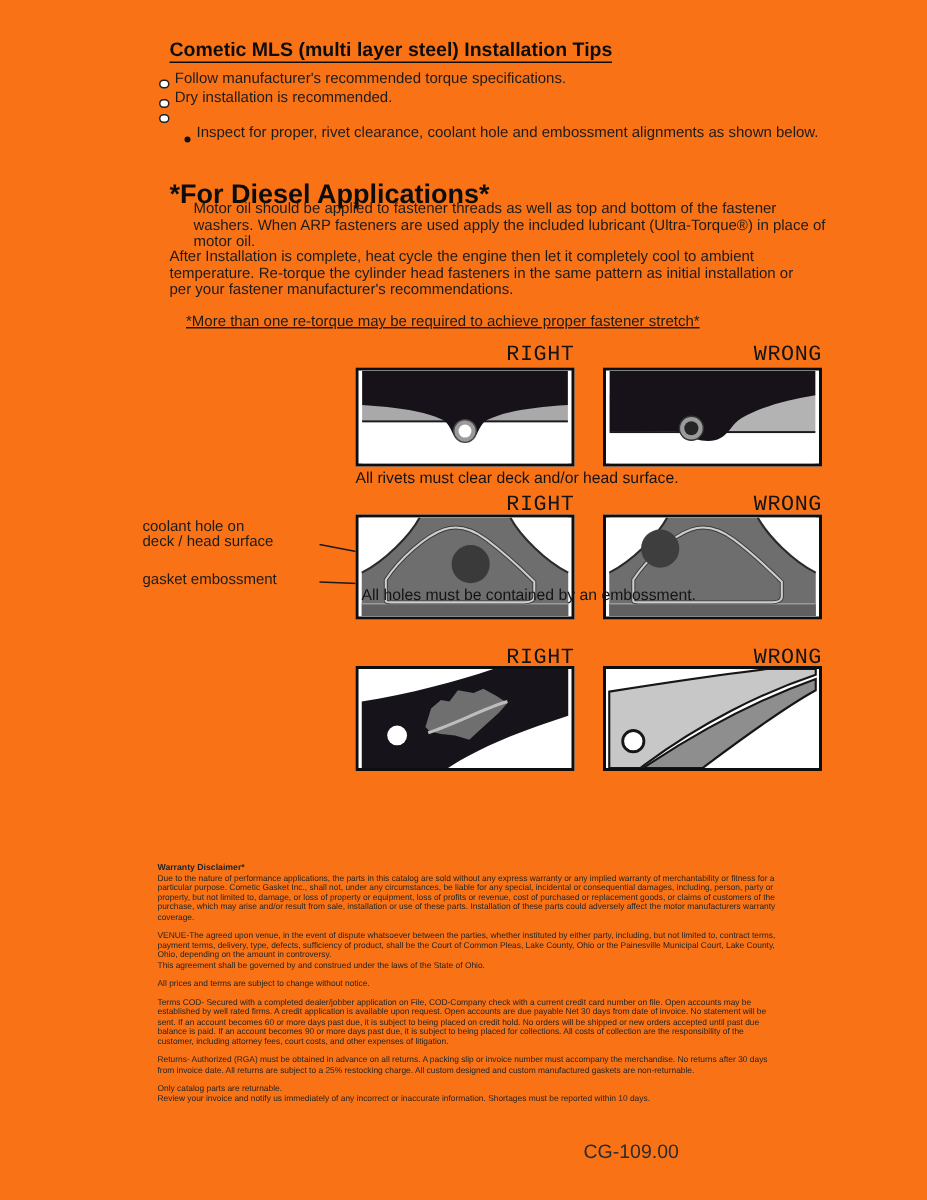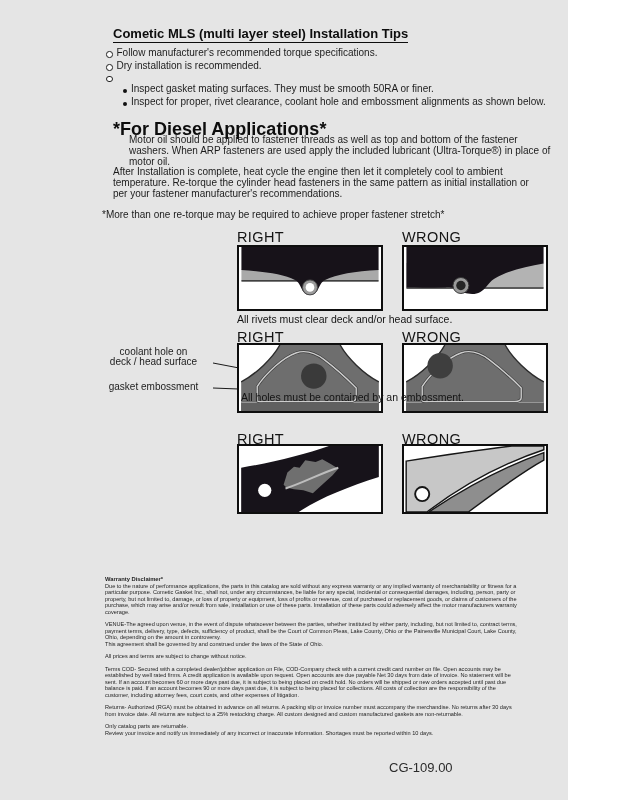--- a/index.html
+++ b/index.html
@@ -1,42 +1,42 @@
 <!DOCTYPE html>
 <html><head>
 <meta charset="utf-8">
 <style>
   html,body{margin:0;padding:0;background:#ffffff;}
   #page{
-    position:relative;width:568px;height:800px;background:#e5e5e5;overflow:hidden;
+    position:relative;width:618px;height:800px;background:#f97316;overflow:hidden;
     font-family:"Liberation Sans", sans-serif;color:#1c1c1c;
   }
   .abs{position:absolute;}
   .title{
     font-size:13px;font-weight:bold;color:#0d0d0d;
     border-bottom:1.6px solid #0d0d0d;padding-bottom:1px;display:inline-block;
   }
   .bullets{font-size:10px;line-height:13px;}
-  .b-row{display:flex;align-items:center;}
+  .b-row{display:flex;align-items:flex-end;}
   .b-marker{
     width:4.5px;height:4.5px;border:1px solid #222;border-radius:50%;
     margin:3.5px 4px 0 0;flex:0 0 auto;background:#fff;
   }
   .b-sub{margin-left:16px;}
   .b-dot{
     width:4px;height:4px;border-radius:50%;background:#111;
     margin:4.5px 4px 0 1px;flex:0 0 auto;
   }
   .h2{font-size:18px;font-weight:bold;color:#0d0d0d;}
   .para{font-size:10px;line-height:11px;color:#1c1c1c;}
-  .fig-label{font-size:14.5px;color:#141414;text-align:left;letter-spacing:.4px;}
+  .fig-label{font-size:14.5px;color:#141414;text-align:right;letter-spacing:.4px;font-family:Liberation Mono, monospace;}
   .panel{border:2px solid #0e0e0e;background:#fff;box-sizing:border-box;}
   .panel svg{display:block;width:100%;height:100%;}
   .caption{font-size:10.5px;font-weight:normal;color:#141414;line-height:11.5px;}
-  .callout{font-size:10px;color:#1c1c1c;text-align:center;line-height:9.8px;}
+  .callout{font-size:10px;color:#1c1c1c;text-align:left;line-height:9.8px;}
   .disclaimer{font-size:5.6px;line-height:6.5px;color:#242424;width:414px;}
   .disclaimer p{margin:0;}
   .disclaimer p.gap{margin-bottom:6px;}
   .disc-h{font-weight:bold;font-size:5.8px;margin-bottom:6px;}
   .footer-code{font-size:13px;color:#2b2b2b;text-align:center;}
 </style>
 </head>
 <body>
 
 <div id="page">
@@ -52,32 +52,28 @@
     </div>
     <div class="b-row">
       <span class="b-marker"></span>
       <span>Dry installation is recommended.</span>
     </div>
     <div class="b-row">
       <span class="b-marker"></span>
     </div>
     <div class="b-row b-sub">
       <span class="b-dot"></span>
-      <span>Inspect gasket mating surfaces.  They must be smooth 50RA or finer.</span>
-    </div>
-    <div class="b-row b-sub">
-      <span class="b-dot"></span>
       <span>Inspect for proper, rivet clearance, coolant hole and embossment alignments as shown below.</span>
     </div>
   </div>
 
   <div class="abs h2" style="left:113px;top:119px;">*For Diesel Applications*</div>
   <div class="abs para" style="left:113px;top:134px;width:424px;margin-left:16px;">Motor oil should be applied to fastener threads as well as top and bottom of the fastener washers. When ARP fasteners are used apply the included lubricant (Ultra-Torque®) in place of motor oil.</div>
   <div class="abs para" style="left:113px;top:166px;width:424px;">After Installation is complete, heat cycle the engine then let it completely cool to ambient temperature. Re-torque the cylinder head fasteners in the same pattern as initial installation or per your fastener manufacturer's recommendations.</div>
-  <div class="abs para" style="left:102px;top:209px;width:424px;">*More than one re-torque may be required to achieve proper fastener stretch*</div>
+  <div class="abs para" style="left:124px;top:209px;width:424px;text-decoration:underline;">*More than one re-torque may be required to achieve proper fastener stretch*</div>
 
   <div class="abs fig-label" style="left:237px;top:229px;width:146px;">RIGHT</div>
   <div class="abs fig-label" style="left:402px;top:229px;width:146px;">WRONG</div>
 
   <div class="abs panel" style="left:237px;top:245px;width:146px;height:66px;">
     <svg viewBox="0 0 146 66">
       <rect x="0" y="0" width="146" height="66" fill="#ffffff"></rect>
       <rect x="0" y="24" width="146" height="12" fill="#a9a9a9"></rect>
       <rect x="0" y="35.4" width="146" height="1.4" fill="#1a1a1a"></rect>
       <path d="M0,0 H146 V24.5 C121,26 101,29 89,35 C81,39 83,51 73,51 C63,51 65,39 57,35 C45,29 25,26 0,24.5 Z" fill="#171219"></path>

